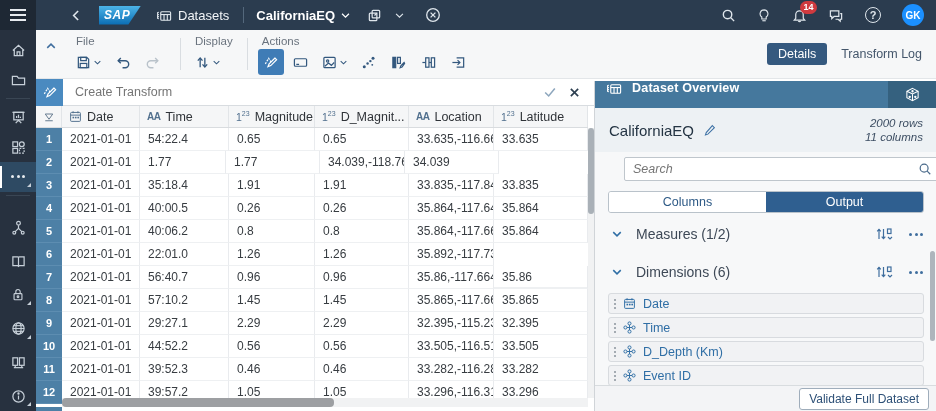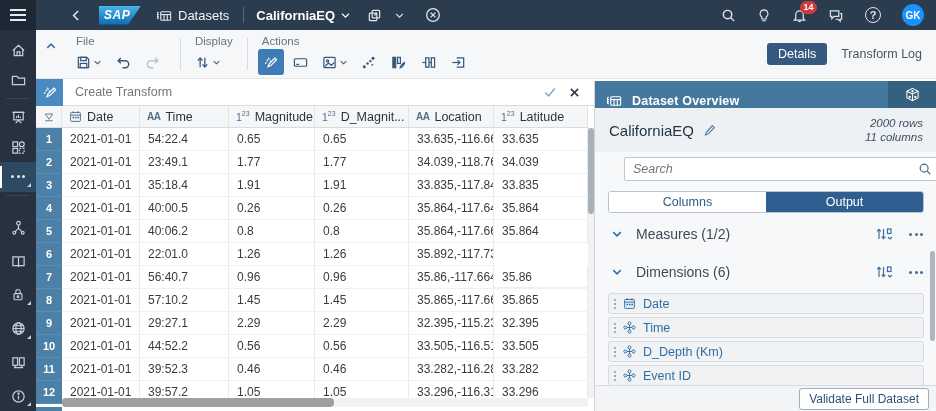--- a/index.html
+++ b/index.html
@@ -72,21 +72,21 @@
   .td { font-size:12px; color:#373c41; display:flex; align-items:center; padding-left:8px; border-right:1px solid #e9ebee; border-bottom:1px solid #eef0f2; overflow:hidden; white-space:nowrap; cursor:cell; }
 
   .vscroll { position:absolute; right:0; top:49px; width:6px; height:270px; background:#f1f2f3; }
   .vthumb { position:absolute; left:0; top:0; width:6px; height:86px; background:#a9b0b7; border-radius:3px; cursor:grab; }
   .hscroll { position:absolute; left:26px; bottom:4px; width:526px; height:9px; background:#f1f2f3; }
   .hthumb { position:absolute; left:0; top:0; width:272px; height:9px; background:#9d9fa2; border-radius:4px; cursor:grab; }
   .row13stub { position:absolute; left:0; bottom:0; width:26px; height:4px; background:#4d80a6; }
 
   
   .panel { position:absolute; left:594px; top:81px; width:342px; height:330px; background:#f7f8f9; border-left:1px solid #d0d4d8; }
-  .p-header { position:absolute; left:0; top:0; width:342px; height:27px; background:#45789d; display:flex; align-items:flex-end; color:#fff; }
+  .p-header { position:absolute; left:0; top:0; width:342px; height:27px; background:#45789d; display:flex; align-items:flex-start; color:#fff; }
   .p-header .ph-ic { margin:0 10px 0 12px; display:flex; }
   .p-header .ph-title { font-size:12.5px; font-weight:bold; letter-spacing:.2px; }
   .ph-right { position:absolute; right:0; top:0; width:49px; height:27px; background:#35617f; display:flex; align-items:center; justify-content:center; cursor:pointer; }
 
   .p-title-row { position:absolute; left:0; top:27px; width:342px; height:44px; background:#edf1f4; display:flex; align-items:center; padding:0 14px; }
   .p-ds-name { font-size:15px; color:#243443; }
   .p-edit { margin-left:9px; color:#3f72a5; cursor:pointer; display:flex; }
   .p-meta { margin-left:auto; text-align:right; font-size:11.5px; font-style:italic; color:#3d4e63; line-height:14px; }
 
   .p-search { position:absolute; left:13px; top:76px; width:316px; height:24px; background:#fff; border:1px solid #bfc6cc; border-radius:2px; display:flex; align-items:center;margin-left:16px; }
@@ -505,21 +505,20 @@
           <span class="td" style="width: 78px;">2021-01-01</span>
           <span class="td" style="width: 89px;">54:22.4</span>
           <span class="td" style="width: 86px;">0.65</span>
           <span class="td" style="width: 94px;">0.65</span>
           <span class="td" style="width: 85px;">33.635,-116.665</span>
           <span class="td" style="width: 94px;">33.635</span>
         </div>
         <div class="trow">
           <span class="rn">2</span>
           <span class="td" style="width: 78px;">2021-01-01</span>
-          <span class="td" style="width: 89px;">23:49.1</span>
           <span class="td" style="width: 86px;">1.77</span>
           <span class="td" style="width: 94px;">1.77</span>
           <span class="td" style="width: 85px;">34.039,-118.76</span>
           <span class="td" style="width: 94px;">34.039</span>
         </div>
         <div class="trow">
           <span class="rn">3</span>
           <span class="td" style="width: 78px;">2021-01-01</span>
           <span class="td" style="width: 89px;">35:18.4</span>
           <span class="td" style="width: 86px;">1.91</span>

